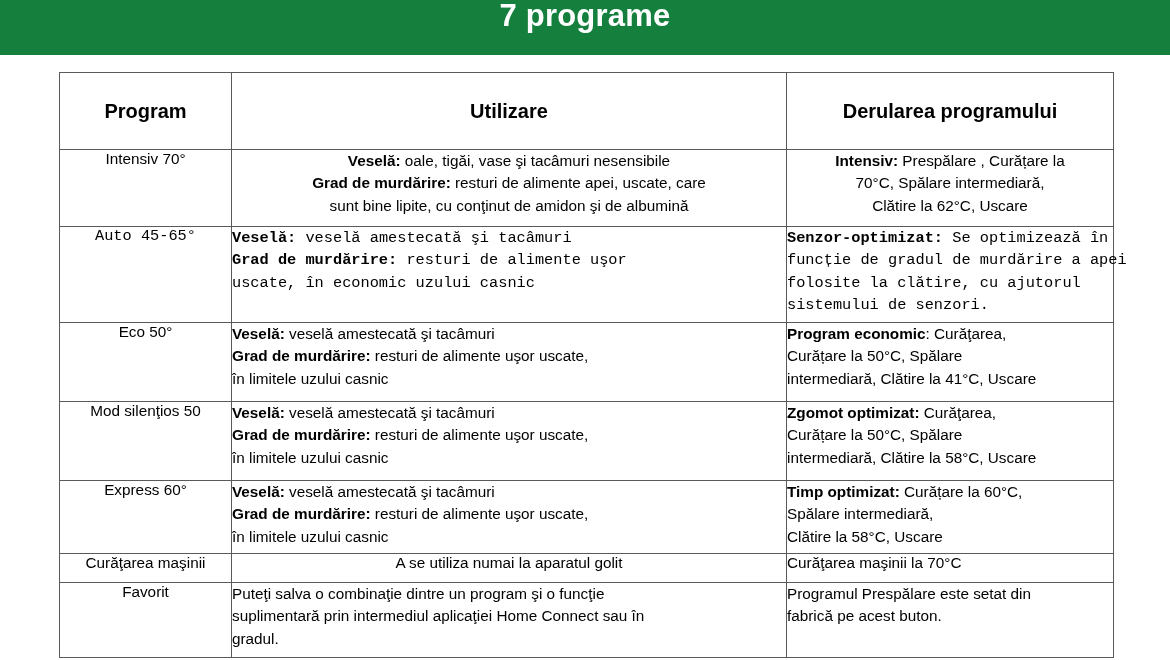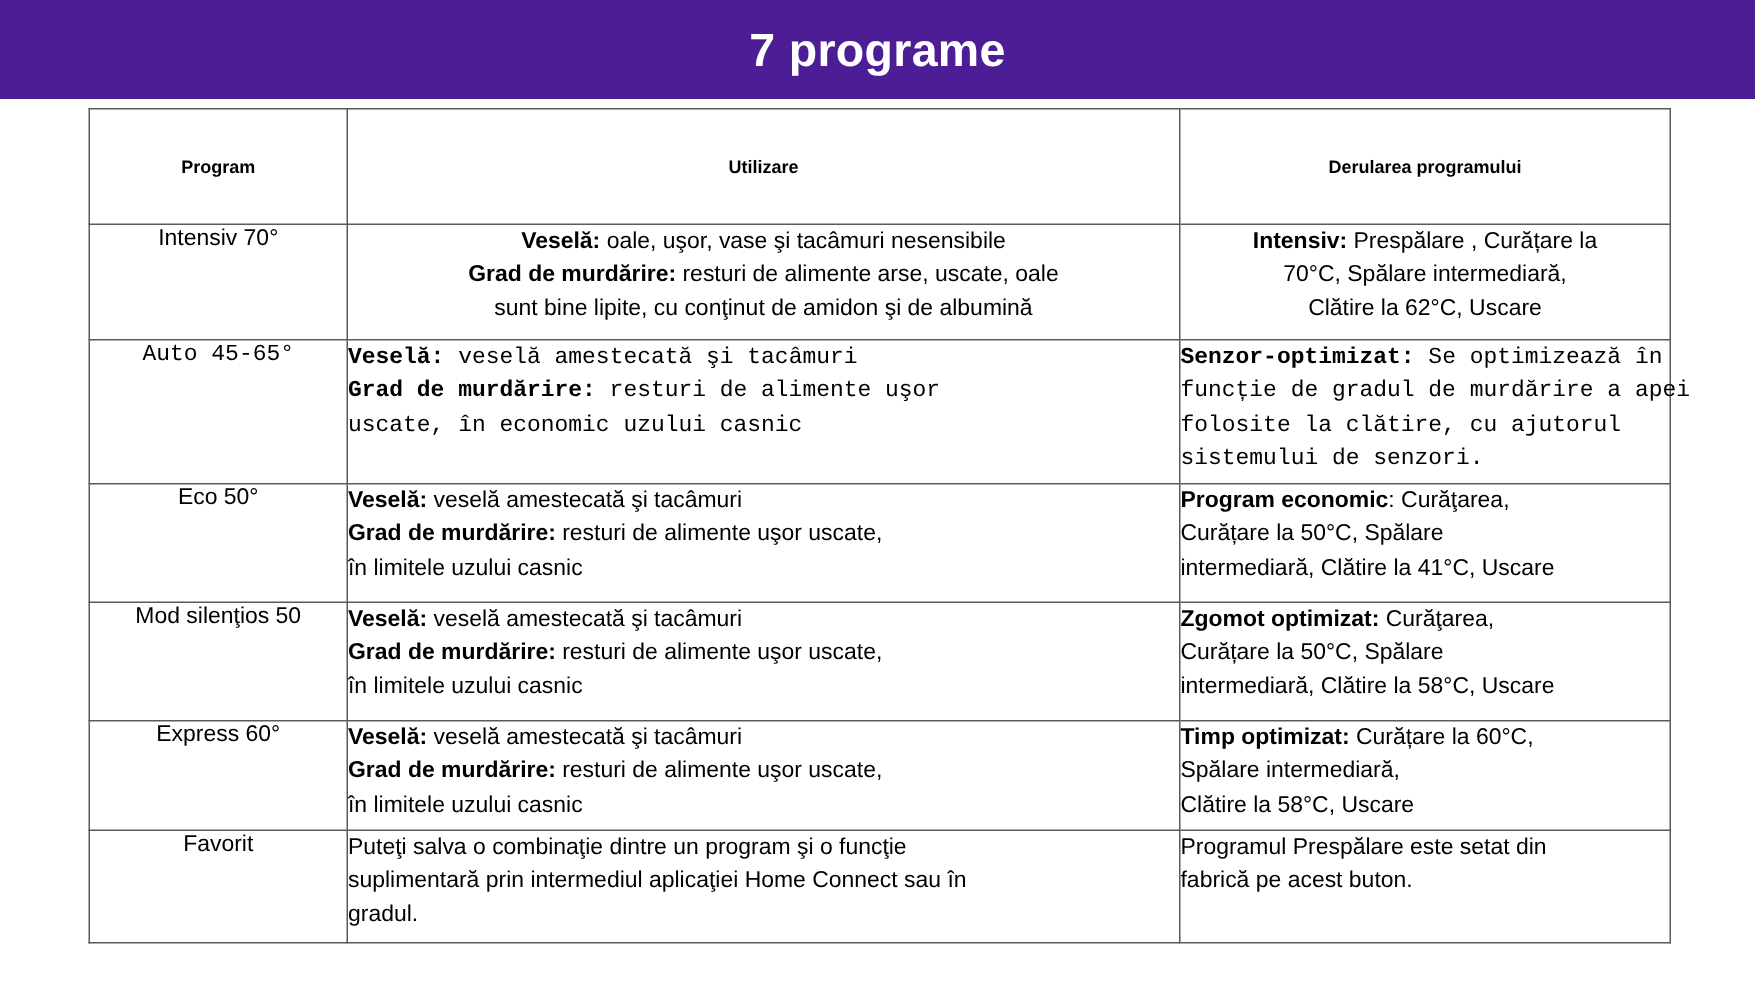--- a/index.html
+++ b/index.html
@@ -14,24 +14,24 @@
     color: #000000;
     overflow: hidden;
   }
 
   
   #title-banner {
     position: absolute;
     left: 0;
     top: 0;
     width: 1170px;
-    height: 66px;
-    background: #4c1d95;
+    height: 55px;
+    background: #15803d;
     display: flex;
-    align-items: center;
+    align-items: flex-start;
     justify-content: center;
   }
   #title-banner .title-text {
     color: #ffffff;
     font-size: 31px;
     font-weight: bold;
     letter-spacing: 0.2px;
     line-height: 1;
   }
 
@@ -54,21 +54,21 @@
   }
 
   col.c-program  { width: 172px; }
   col.c-use      { width: 555px; }
   col.c-run      { width: 327px; }
 
   
   #programs-table thead th {
     text-align: center;
     font-weight: bold;
-    font-size: 12px;
+    font-size: 20px;
     height: 76px;
     vertical-align: middle;
   }
 
   
   td.program-cell {
     text-align: center;
     vertical-align: middle;
     font-size: 15.3px;
     padding: 2px 4px;
@@ -127,22 +127,22 @@
       <th>Utilizare</th>
       <th>Derularea programului</th>
     </tr>
   </thead>
 
   <tbody>
 
     <tr class="r-intensiv">
       <td class="program-cell">Intensiv 70°</td>
       <td class="text-cell">
-        <div class="line"><span class="lbl">Veselă:</span><span> oale, uşor, vase şi tacâmuri nesensibile</span></div>
-        <div class="line"><span class="lbl">Grad de murdărire:</span><span> resturi de alimente arse, uscate, oale</span></div>
+        <div class="line"><span class="lbl">Veselă:</span><span> oale, tigăi, vase şi tacâmuri nesensibile</span></div>
+        <div class="line"><span class="lbl">Grad de murdărire:</span><span> resturi de alimente apei, uscate, care</span></div>
         <div class="line">sunt bine lipite, cu conţinut de amidon şi de albumină</div>
       </td>
       <td class="text-cell">
         <div class="line"><span class="lbl">Intensiv:</span><span>  Prespălare , Curățare la</span></div>
         <div class="line">70°C, Spălare intermediară,</div>
         <div class="line">Clătire la 62°C, Uscare</div>
       </td>
     </tr>
 
     <tr class="r-auto">
@@ -195,20 +195,25 @@
         <div class="line"><span class="lbl">Grad de murdărire:</span><span> resturi de alimente uşor uscate,</span></div>
         <div class="line"> în limitele uzului casnic</div>
       </td>
       <td class="text-cell">
         <div class="line"><span class="lbl">Timp optimizat:</span><span> Curățare la 60°C,</span></div>
         <div class="line">Spălare intermediară,</div>
         <div class="line">Clătire la 58°C, Uscare</div>
       </td>
     </tr>
 
+    <tr class="r-clean">
+      <td class="program-cell">Curăţarea maşinii</td>
+      <td class="center-bold">A se utiliza numai la aparatul golit</td>
+      <td class="plain-line">Curăţarea maşinii la 70°C</td>
+    </tr>
 
     <tr class="r-fav">
       <td class="program-cell">Favorit</td>
       <td class="text-cell">
         <div class="line">Puteţi salva o combinaţie dintre un program şi o funcţie</div>
         <div class="line">suplimentară  prin intermediul aplicaţiei Home Connect sau în</div>
         <div class="line">gradul.</div>
       </td>
       <td class="text-cell">
         <div class="line">Programul Prespălare este setat din</div>

